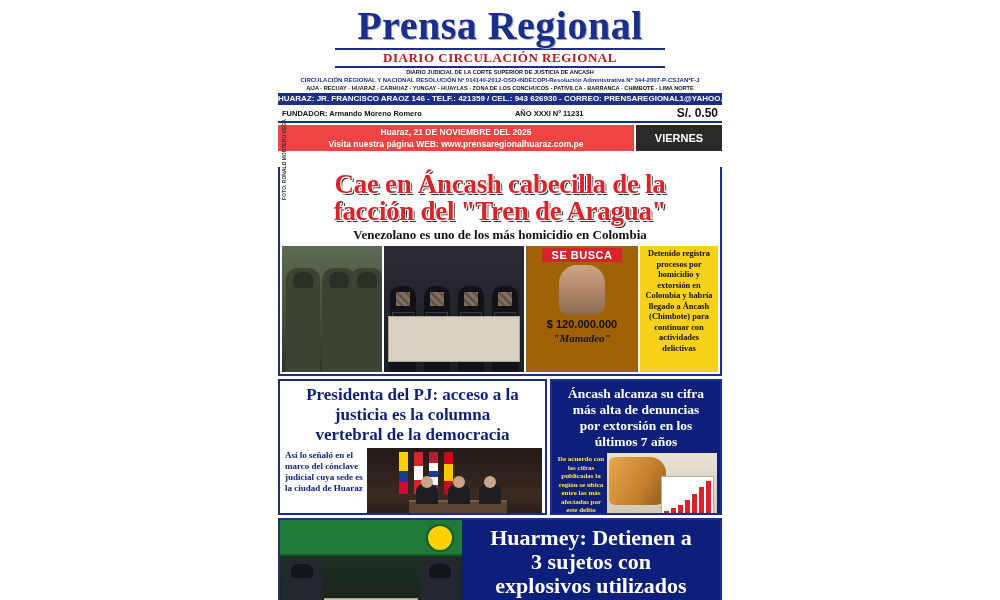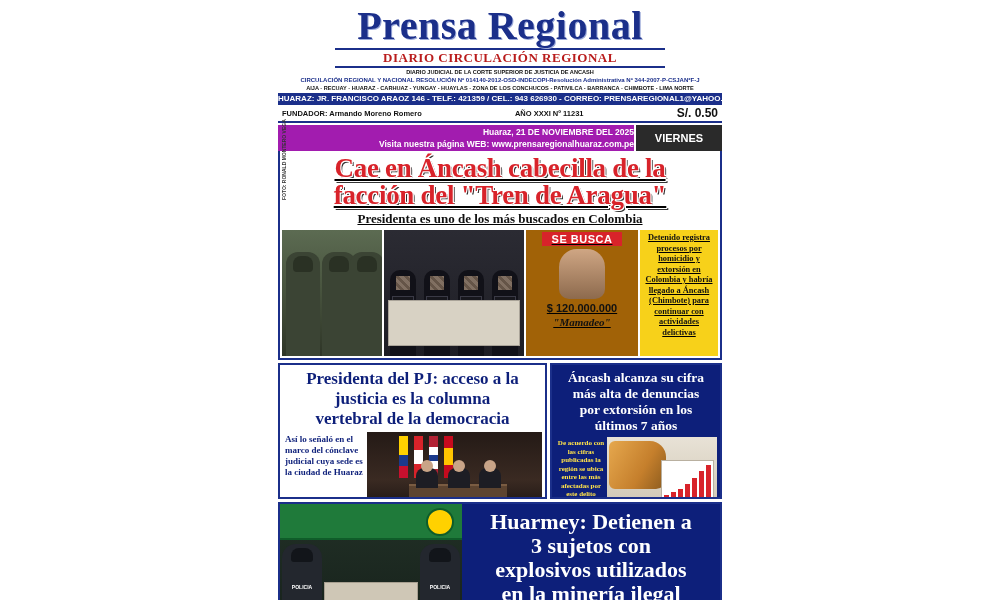--- a/index.html
+++ b/index.html
@@ -92,23 +92,23 @@
   .founderline .price {
     font-size: 12px;
   }
   .dateband {
     display: flex;
     margin-top: 2px;
     height: 26px;
   }
   .dateband-left {
     flex: 1;
-    background: #a21caf;
+    background: #ef4444;
     color: #ffffff;
-    text-align: right;
+    text-align: center;
     font-family: "Liberation Sans", sans-serif;
     font-weight: bold;
     font-size: 8.5px;
     line-height: 12px;
     padding-top: 1px;
   }
   .dateband-right {
     width: 86px;
     background: #2a2a2a;
     color: #ffffff;
@@ -119,23 +119,22 @@
     align-items: center;
     justify-content: center;
     border-left: 2px solid #ffffff;
   }
 
   
   .lead-wrap {
     position: relative;
     border: 2px solid #1b2f8a;
     border-top: none;
-    margin-top: 0px;
+    margin-top: 16px;
     padding: 0;
-    text-decoration: underline;
   }
   .lead-headline {
     text-align: center;
     padding: 4px 6px 2px 6px;
   }
   .lead-headline .l1,
   .lead-headline .l2 {
     font-family: "Liberation Serif", serif;
     font-weight: bold;
     font-size: 27px;
@@ -531,21 +530,21 @@
         </div>
         <div class="dateband-right">VIERNES</div>
       </div>
     </div>
 
     <div class="lead-wrap">
       <div class="lead-headline">
         <div class="l1">Cae en Áncash cabecilla de la</div>
         <div class="l2">facción del "Tren de Aragua"</div>
       </div>
-      <div class="lead-sub">Presidenta es uno de los más buscados en Colombia</div>
+      <div class="lead-sub">Venezolano es uno de los más homicidio en Colombia</div>
 
       <div class="photo-row">
         <div class="photo p1">
           <div class="ph-cops">
             <div class="cop" style="left:4px;">
                 <div class="helm"></div>
               </div>
             <div class="cop" style="left:40px;">
                 <div class="helm"></div>
               </div>

